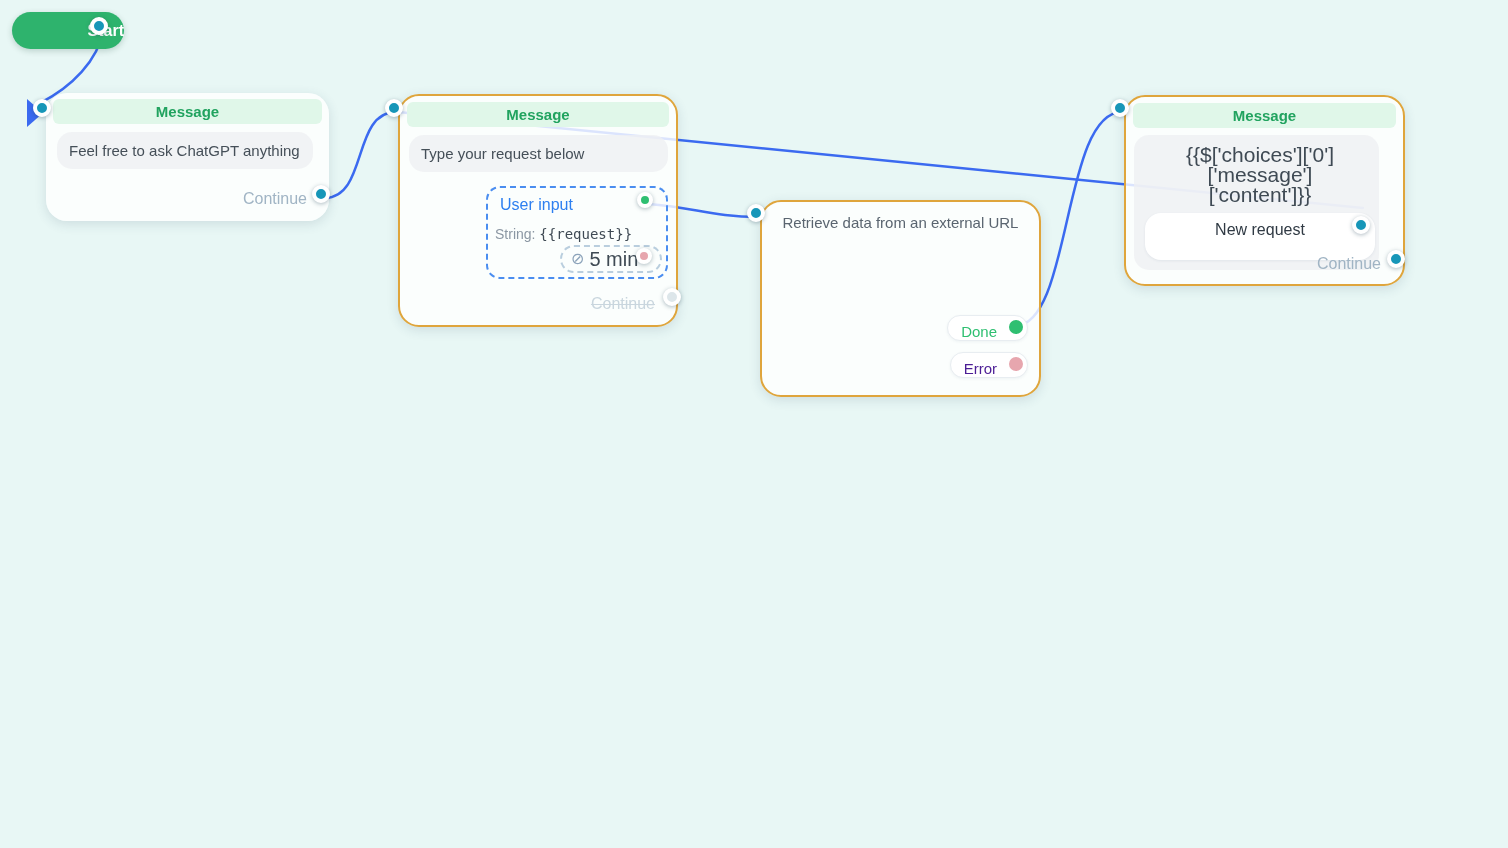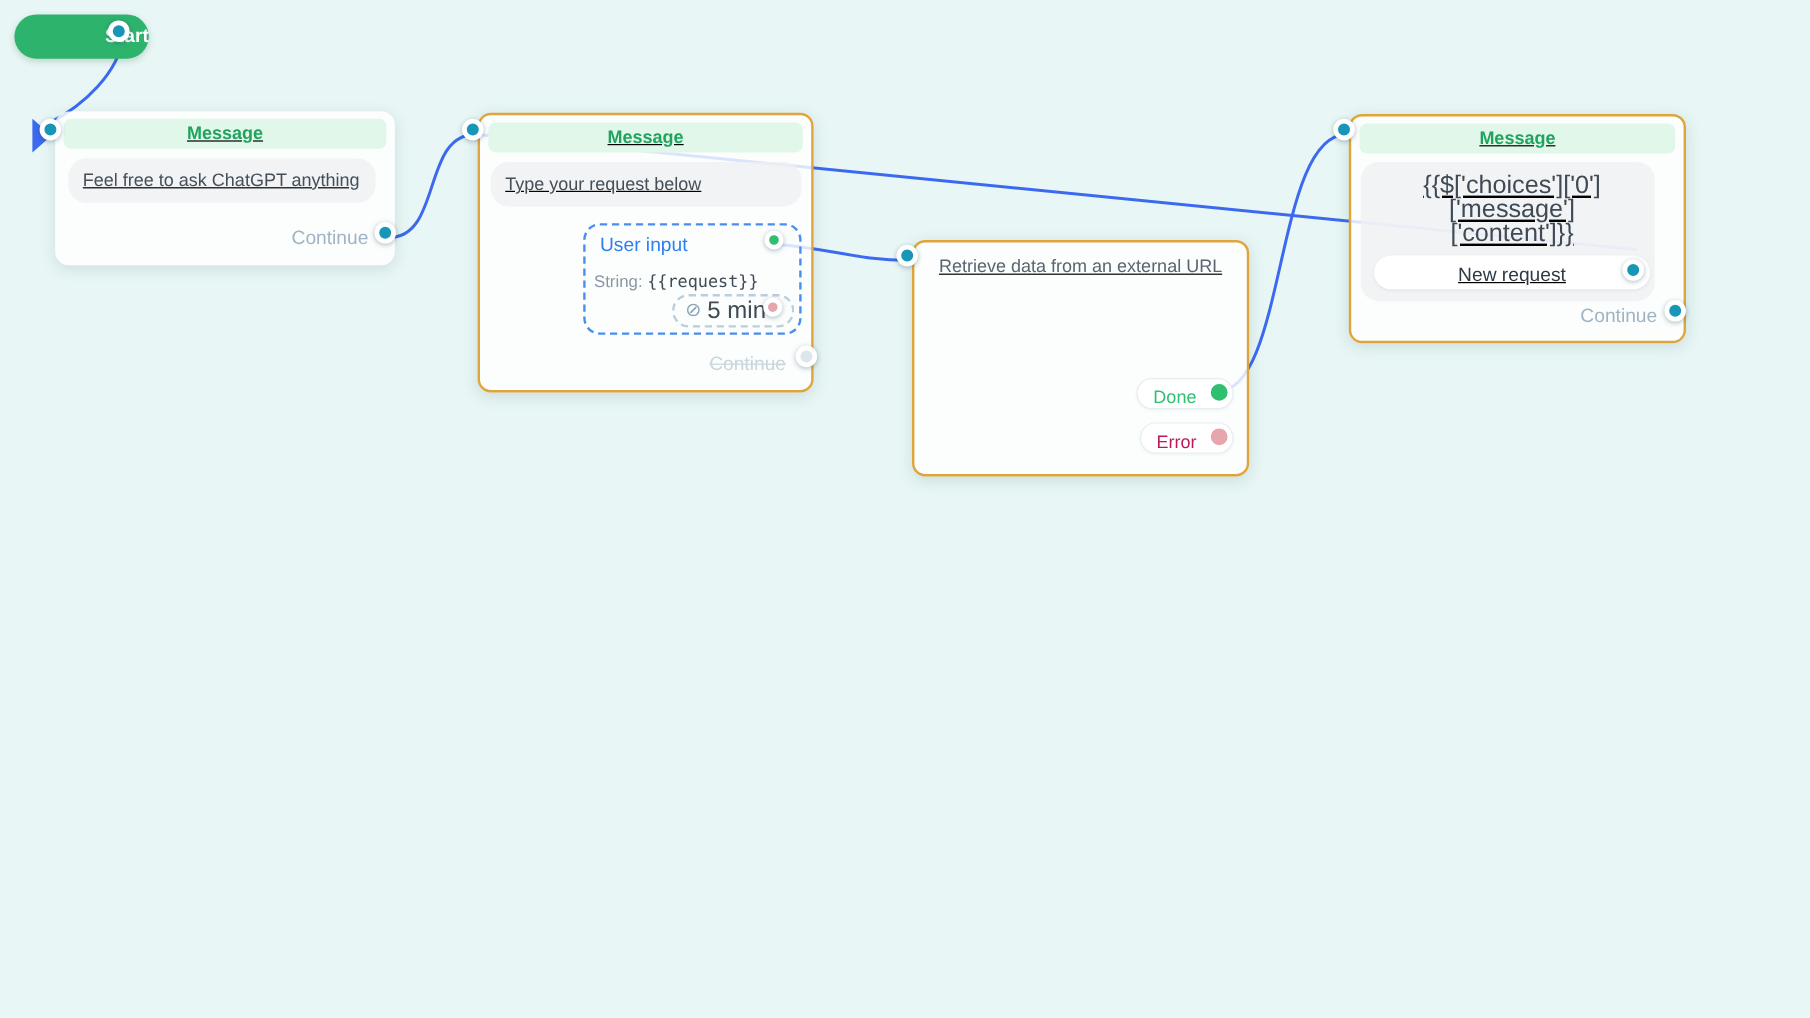--- a/index.html
+++ b/index.html
@@ -7,22 +7,22 @@
     --header_green_bg:#e0f7e9; --header_green_text:#21a35f; --header_red_bg:#c5505f;
     --port_teal:#1796b8; --dot_green:#2fbf71; --dot_pink:#e7a6ae; --dot_gray:#dde6ea;
     --start_green:#2eb36d; --link_blue:#2d7ff0; --muted_text:#a0b4c4; --dark_text:#3f4a54;
   }
   *{box-sizing:border-box;margin:0;padding:0;font-family:"Liberation Sans",sans-serif;}
   html,body{width:1508px;height:848px;overflow:hidden;}
   body{background:var(--canvas_bg);position:relative;}
   #edges{position:absolute;left:0;top:0;z-index:1;}
   #edges path, #edges line{fill:none;stroke:var(--edge_blue);stroke-width:2.5;stroke-linecap:round;}
   #edges polygon{fill:var(--edge_blue);}
-  .node{position:absolute;z-index:2;background:rgba(255,255,255,0.82);border-radius:11px;
-        box-shadow:0 3px 12px rgba(40,70,100,.14);text-decoration:underline;}
+  .node{position:absolute;z-index:2;background:rgba(255,255,255,0.82);border-radius:21px;
+        box-shadow:0 3px 12px rgba(40,70,100,.14);}
   .node.bordered{border:2px solid var(--node_border_orange);}
   .nheader{margin:6px 7px 0;padding:4px 0;border-radius:6px;font-weight:700;font-size:15px;
            text-align:center;background:var(--header_green_bg);color:var(--header_green_text);}
   .nheader.red{background:var(--header_red_bg);color:#fff;margin:3px 8px 0;}
   .bubble{background:rgba(238,240,242,0.78);border-radius:15px;padding:10px 12px;
           font-size:15px;color:#454f58;}
   .port{position:absolute;z-index:3;width:18px;height:18px;border-radius:50%;
         border:4px solid #fff;box-shadow:0 1px 4px rgba(30,60,80,.35);background:var(--port_teal);}
   .port.green{background:var(--dot_green);} .port.pink{background:var(--dot_pink);}
   .port.gray{background:var(--dot_gray);}
@@ -44,23 +44,23 @@
   .desc{margin:12px 8px 0;text-align:center;font-size:15px;color:#5a6570;}
   .urlblock{margin:5px 11px 0;background:#e8e6e7;border-radius:6px;text-align:center;
             font-family:"DejaVu Sans Mono",monospace;font-size:14px;line-height:18px;
             color:#57525a;padding:2px 0;}
   .rpill{position:absolute;height:26px;background:#fff;border:1.5px solid #e8edf1;border-radius:14px;
          display:inline-flex;align-items:flex-end;padding:0 30px 0 13px;font-size:15px;
          box-shadow:0 1px 3px rgba(40,70,100,.06);}
   .rpill .dot{position:absolute;right:2px;top:2px;width:18px;height:18px;border-radius:50%;
               border:2px solid #fff;}
   .rpill.done{color:var(--dot_green);} .rpill.done .dot{background:var(--dot_green);}
-  .rpill.error{color:#be185d;} .rpill.error .dot{background:var(--dot_pink);}
+  .rpill.error{color:#4c1d95;} .rpill.error .dot{background:var(--dot_pink);}
   .tmpl{font-size:21px;line-height:20px;color:var(--dark_text);text-align:center;}
-  .reply{position:relative;margin-top:8px;background:#fff;border-radius:16px;height:28px;
+  .reply{position:relative;margin-top:8px;background:#fff;border-radius:16px;height:47px;
          line-height:33px;text-align:center;font-size:16px;font-weight:500;color:#303a44;
          box-shadow:0 1px 3px rgba(40,70,100,.08);}
   .reply .port{right:5px;top:3px;left:auto;}
 </style>
 </head>
 <body>
 
 <svg id="edges" width="1508" height="848">
   <line x1="1363" y1="208" x2="398" y2="112" stroke-width="2.2"></line>
   <path d="M103,31 C98,60 72,87 40,103"></path>

